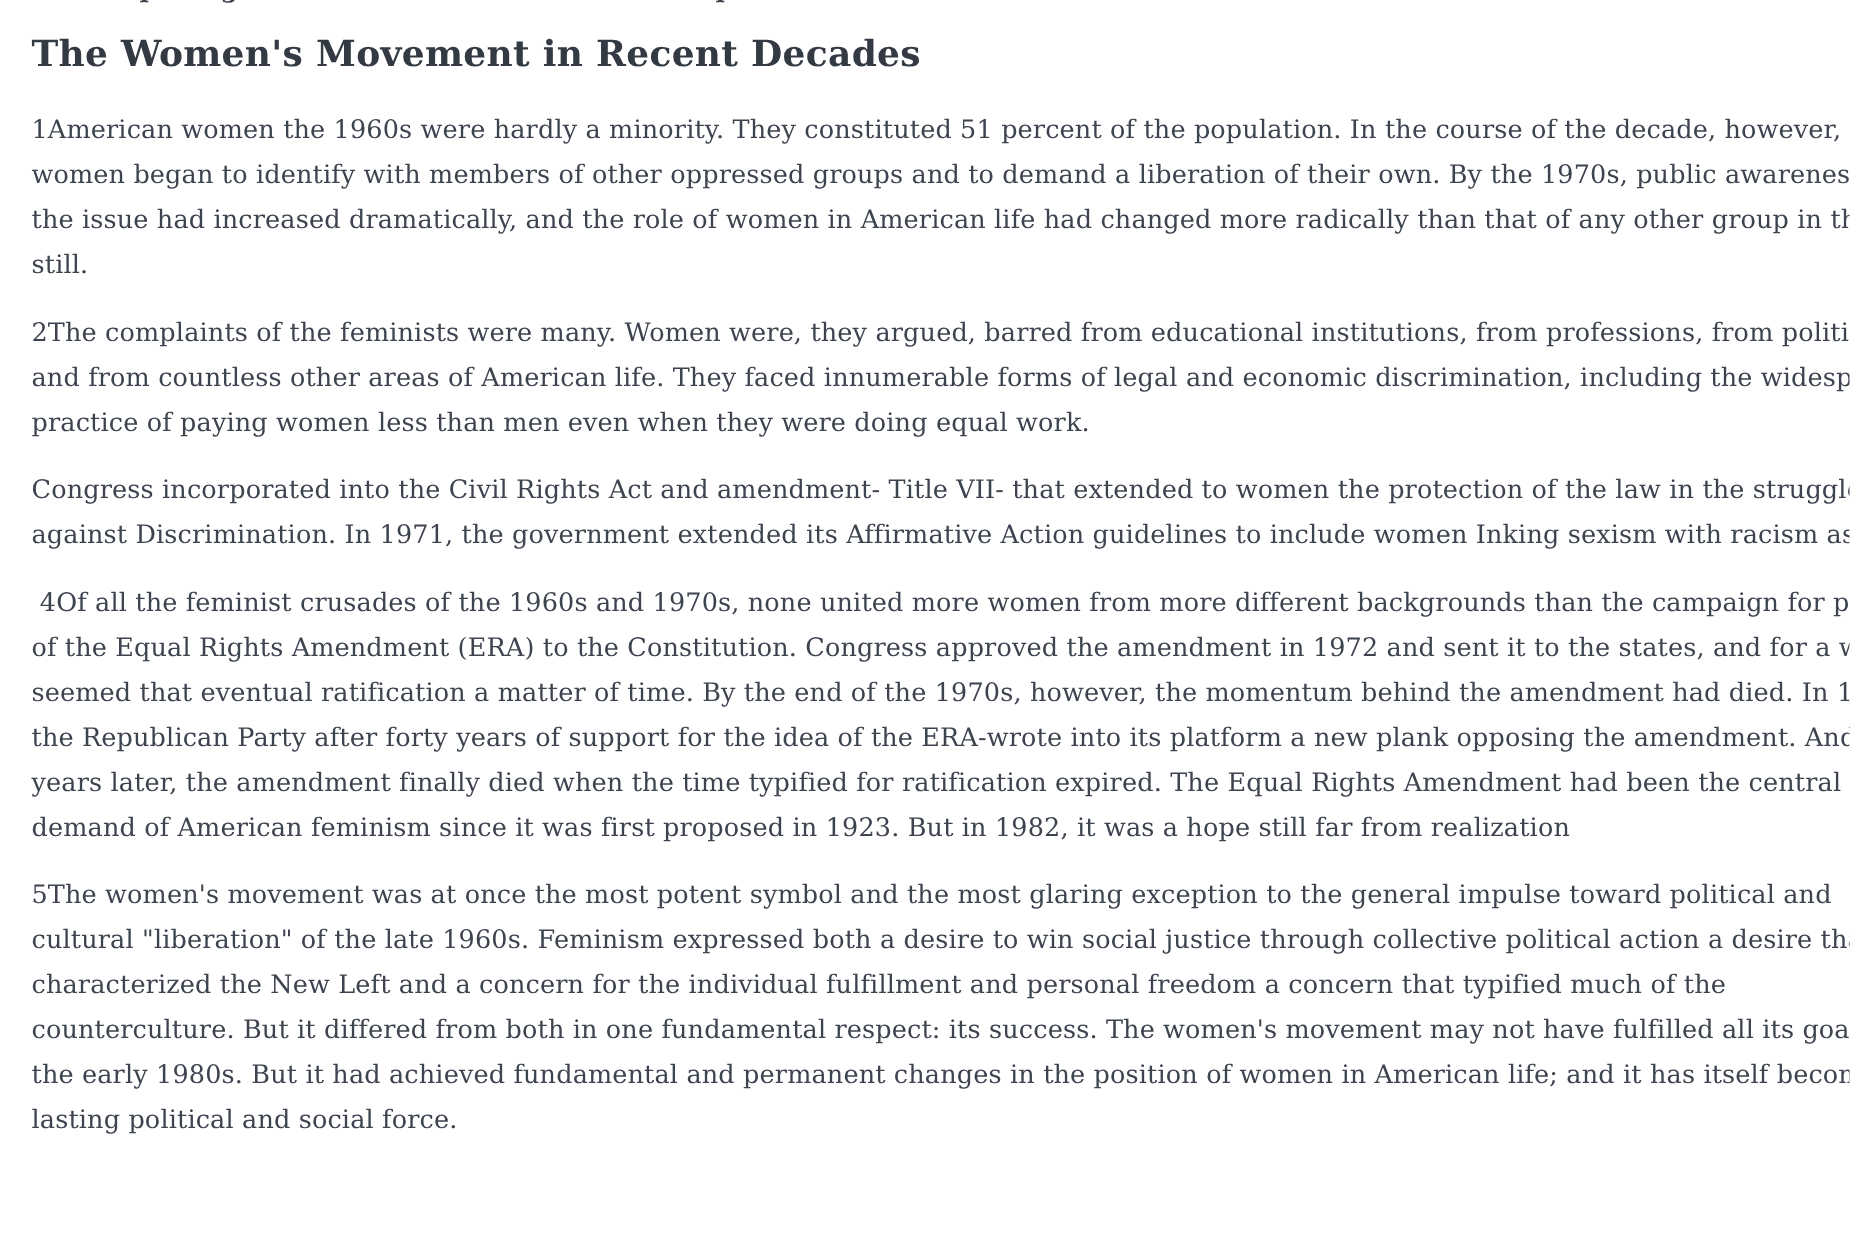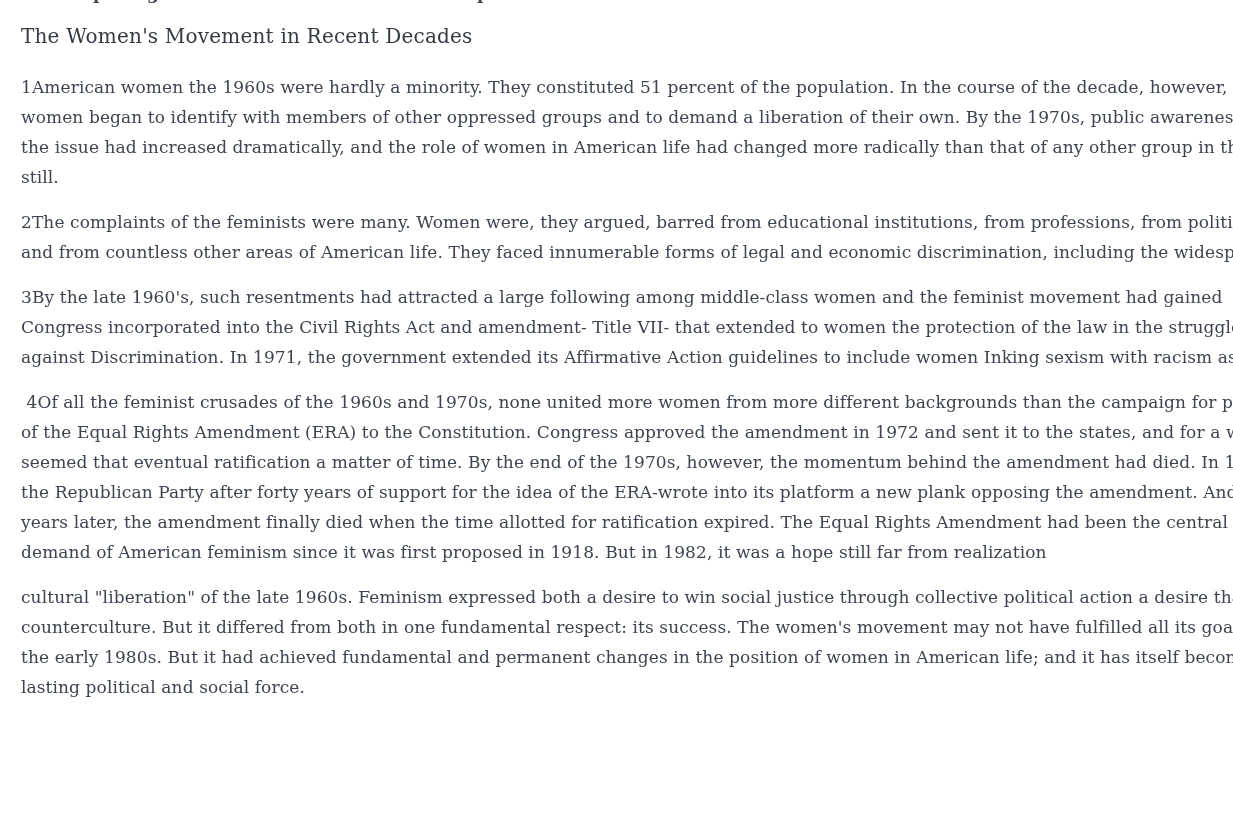--- a/index.html
+++ b/index.html
@@ -16,21 +16,21 @@
   .top-strip{
     position:relative;height:8px;overflow:hidden;
   }
   .top-strip .frag{
     position:absolute;top:-18px;
     font-size:17px;font-weight:700;color:var(--text-color);
     line-height:22px;
   }
   .passage-title{
     margin:16px 18px 24px 21px;
-    font-size:20px;line-height:24px;font-weight:400;
+    font-size:24px;line-height:24px;font-weight:700;
     color:var(--title-color);
     letter-spacing:0.2px;
   }
   .para{
     margin:0 0 15px 0;
     padding:0 0 0 21px;
   }
   .line{
     font-size:17px;
     line-height:30px;
@@ -55,35 +55,37 @@
   <div>
       <div class="para">
         <div class="line">1American women the 1960s were hardly a minority. They constituted 51 percent of the population. In the course of the decade, however, many</div>
         <div class="line">women began to identify with members of other oppressed groups and to demand a liberation of their own. By the 1970s, public awareness of</div>
         <div class="line">the issue had increased dramatically, and the role of women in American life had changed more radically than that of any other group in the</div>
         <div class="line">still.</div>
       </div>
       <div class="para">
         <div class="line">2The complaints of the feminists were many. Women were, they argued, barred from educational institutions, from professions, from politics,</div>
         <div class="line">and from countless other areas of American life. They faced innumerable forms of legal and economic discrimination, including the widespread</div>
+        <div class="line">practice of paying women less than men even when they were doing equal work.</div>
       </div>
       <div class="para">
-        <div class="line">3By the late 1960's, such resentments had attracted a large following among middle-class women and the feminist movement had gained</div>
         <div class="line">Congress incorporated into the Civil Rights Act and amendment- Title VII- that extended to women the protection of the law in the struggle</div>
         <div class="line">against Discrimination. In 1971, the government extended its Affirmative Action guidelines to include women Inking sexism with racism as an</div>
       </div>
       <div class="para">
         <div class="line"> 4Of all the feminist crusades of the 1960s and 1970s, none united more women from more different backgrounds than the campaign for passage</div>
         <div class="line">of the Equal Rights Amendment (ERA) to the Constitution. Congress approved the amendment in 1972 and sent it to the states, and for a while it</div>
         <div class="line">seemed that eventual ratification a matter of time. By the end of the 1970s, however, the momentum behind the amendment had died. In 1980,</div>
         <div class="line">the Republican Party after forty years of support for the idea of the ERA-wrote into its platform a new plank opposing the amendment. And two</div>
-        <div class="line">years later, the amendment finally died when the time allotted for ratification expired. The Equal Rights Amendment had been the central</div>
-        <div class="line">demand of American feminism since it was first proposed in 1918. But in 1982, it was a hope still far from realization</div>
+        <div class="line">years later, the amendment finally died when the time typified for ratification expired. The Equal Rights Amendment had been the central</div>
+        <div class="line">demand of American feminism since it was first proposed in 1923. But in 1982, it was a hope still far from realization</div>
       </div>
       <div class="para">
+        <div class="line">5The women's movement was at once the most potent symbol and the most glaring exception to the general impulse toward political and</div>
         <div class="line">cultural "liberation" of the late 1960s. Feminism expressed both a desire to win social justice through collective political action a desire that</div>
+        <div class="line">characterized the New Left and a concern for the individual fulfillment and personal freedom a concern that typified much of the</div>
         <div class="line">counterculture. But it differed from both in one fundamental respect: its success. The women's movement may not have fulfilled all its goals by</div>
         <div class="line">the early 1980s. But it had achieved fundamental and permanent changes in the position of women in American life; and it has itself become a</div>
         <div class="line">lasting political and social force.</div>
       </div>
     </div>
 
 </div>
 
 </body></html>

